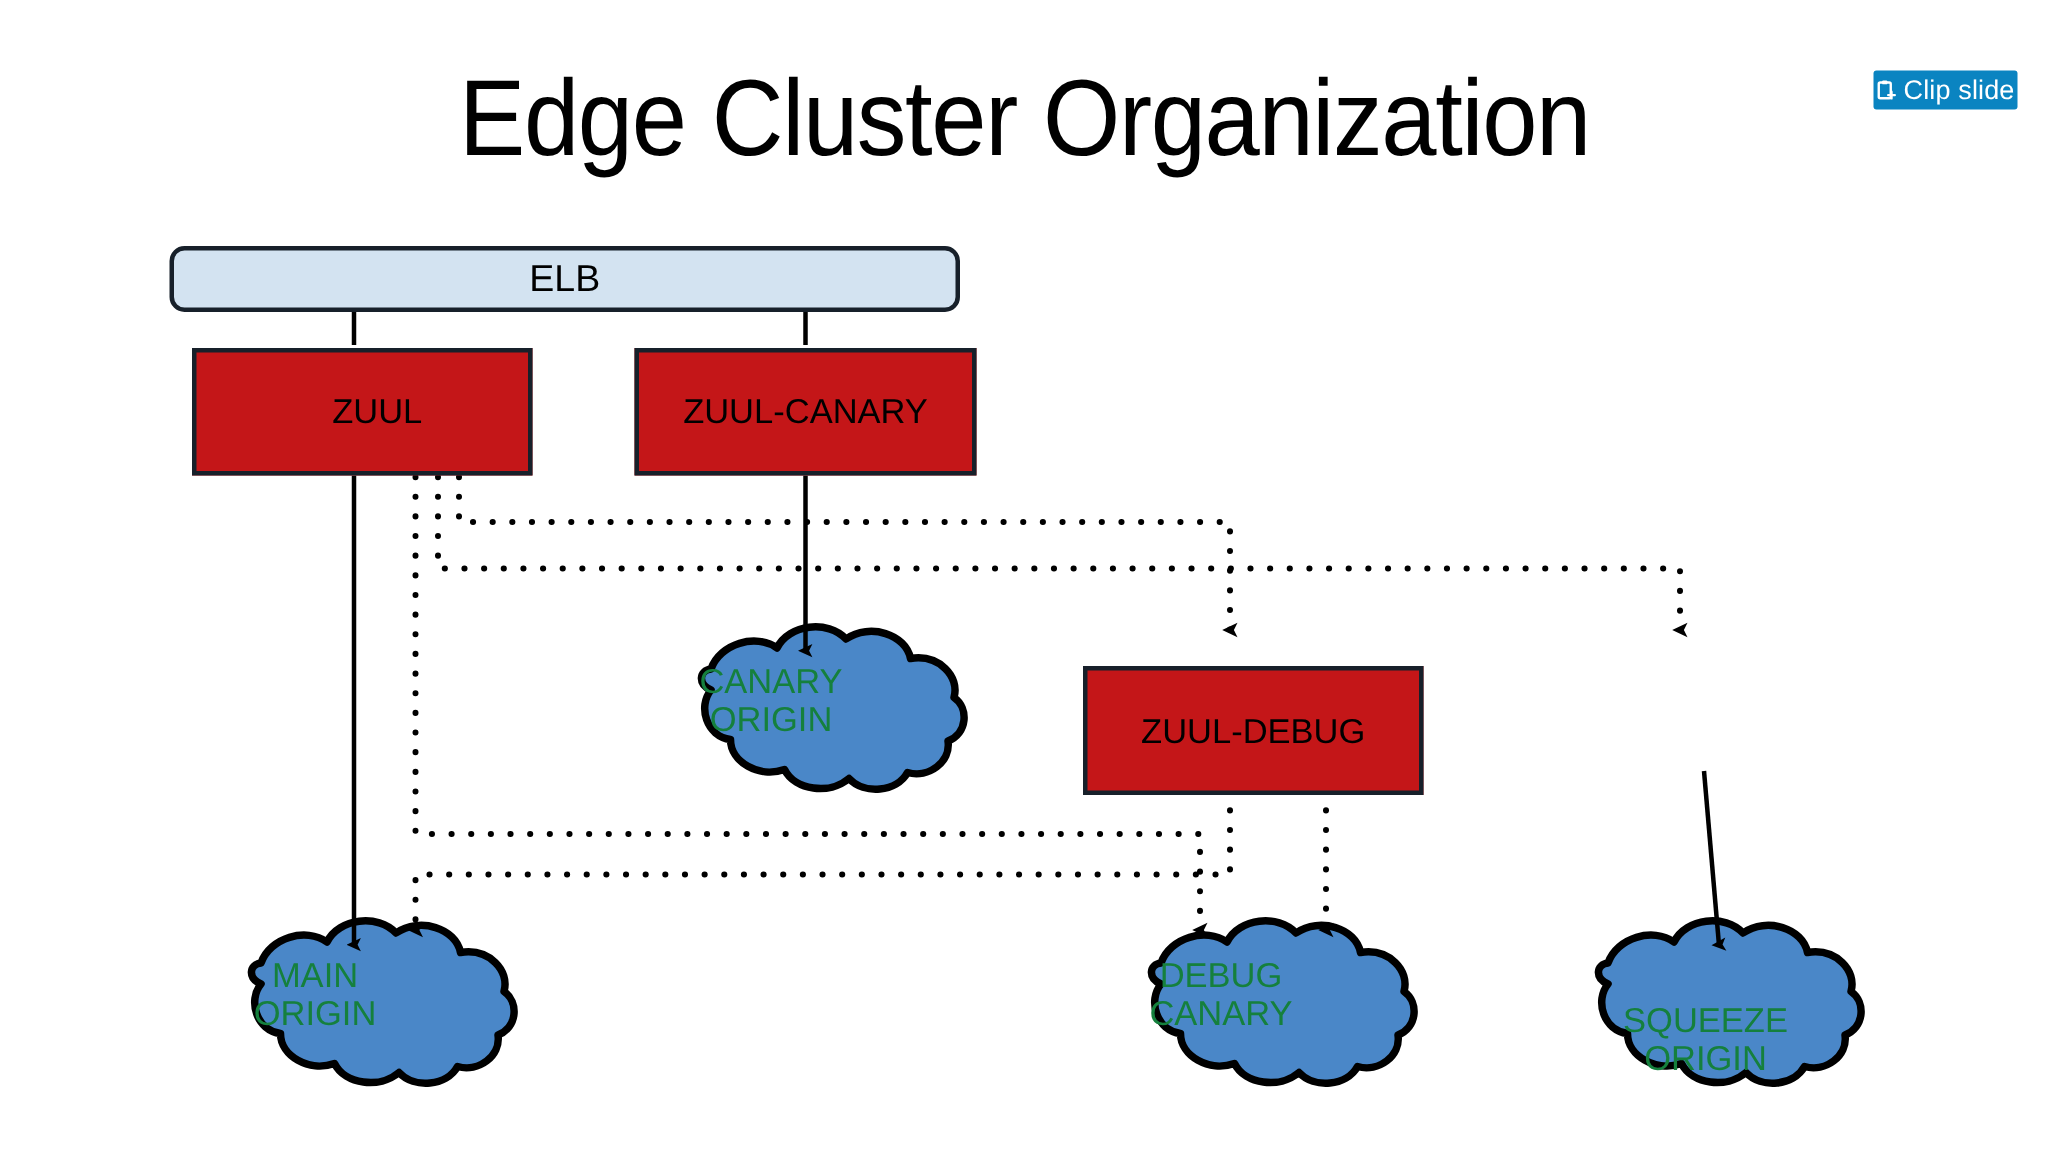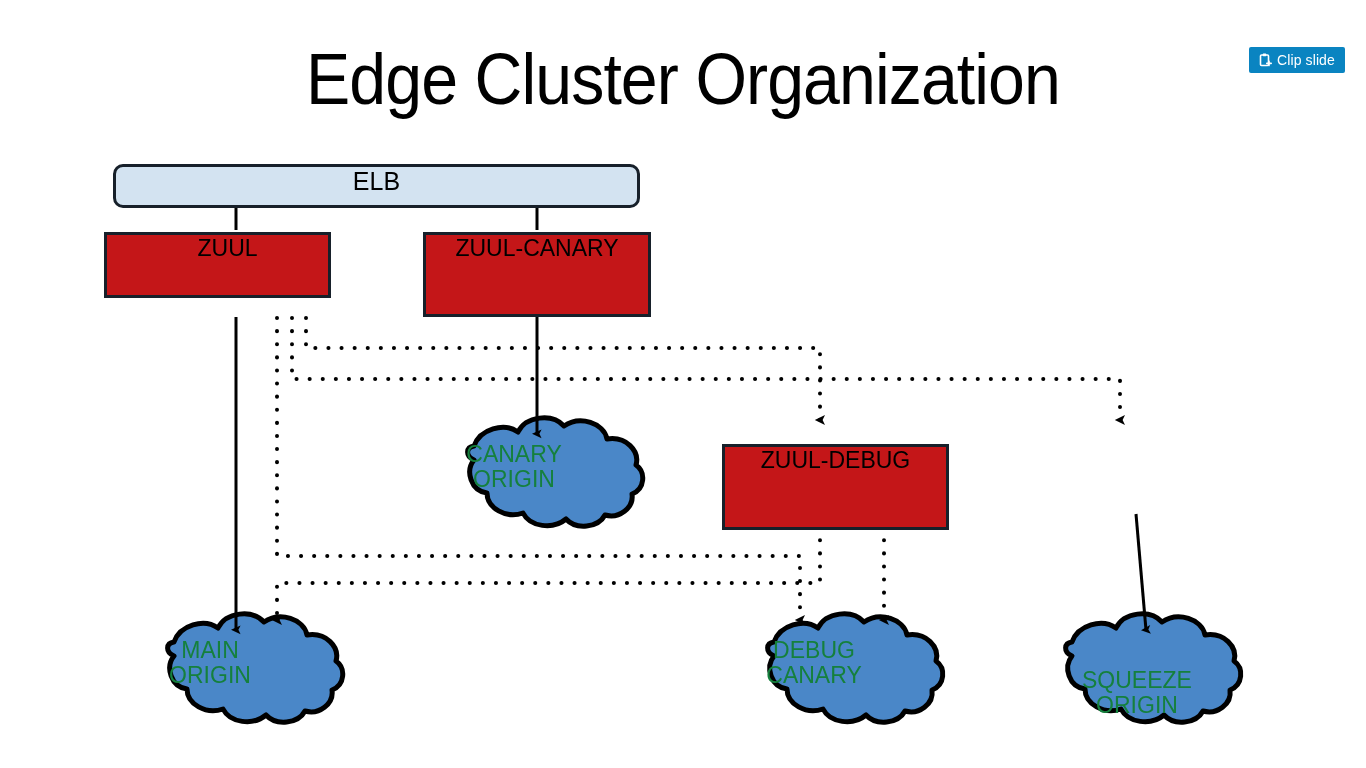--- a/index.html
+++ b/index.html
@@ -25,21 +25,21 @@
     width: 96px;
     height: 26px;
     background: #0a84c1;
     color: #ffffff;
     border: none;
     border-radius: 2px;
     display: flex;
     align-items: center;
     justify-content: center;
     gap: 5px;
-    font-size: 14px;
+    font-size: 18px;
     font-family: "Liberation Sans", sans-serif;
     cursor: pointer;
     padding: 0;
     z-index: 50;
   }
   .clip-btn .clip-ico {
     display: inline-flex;
     width: 13px;
     height: 14px;
     align-items: center;
@@ -68,20 +68,21 @@
   #diagram {
     position: absolute;
     left: 0; top: 0;
     width: 1366px;
     height: 768px;
   }
   .node {
     position: absolute;
     box-sizing: border-box;
     display: flex;
+    align-items: center;
     justify-content: center;
     color: #000000;
     font-family: "Liberation Sans", sans-serif;
     z-index: 10;
   }
   .node-elb {
     background: #d3e3f1;
     border: 3px solid #17202a;
     border-radius: 10px;
     font-size: 25px;
@@ -173,21 +174,21 @@
     </span>
     <span class="clip-label">Clip slide</span>
   </button>
 
   <div class="slide-title">Edge Cluster Organization</div>
 
   <div class="node node-elb" style="left:113px; top:164px; width:527px; height:44px;">
     <span>ELB</span>
   </div>
 
-  <div class="node node-red" style="left:104px; top:232px; width:227px; height:66px;padding-left:20px;">
+  <div class="node node-red" style="left:128px; top:232px; width:227px; height:85px;padding-left:20px;">
     <span>ZUUL</span>
   </div>
 
   <div class="node node-red" style="left:423px; top:232px; width:228px; height:85px;">
     <span>ZUUL-CANARY</span>
   </div>
 
   <div class="node node-red" style="left:722px; top:428px; width:227px; height:86px;margin-top:16px;">
     <span>ZUUL-DEBUG</span>
   </div>

